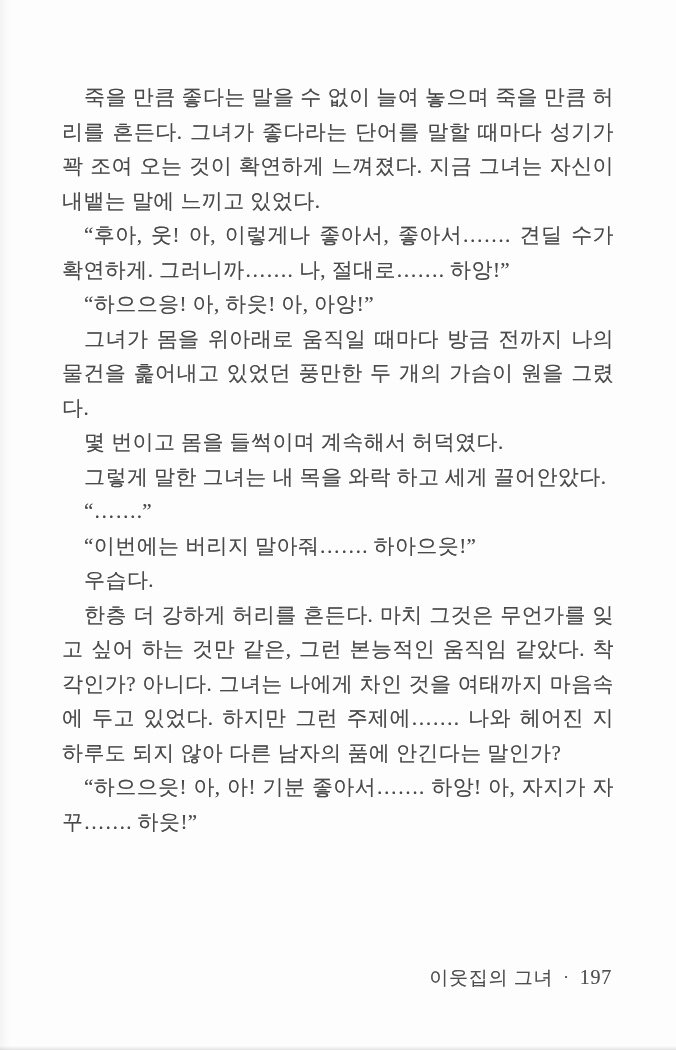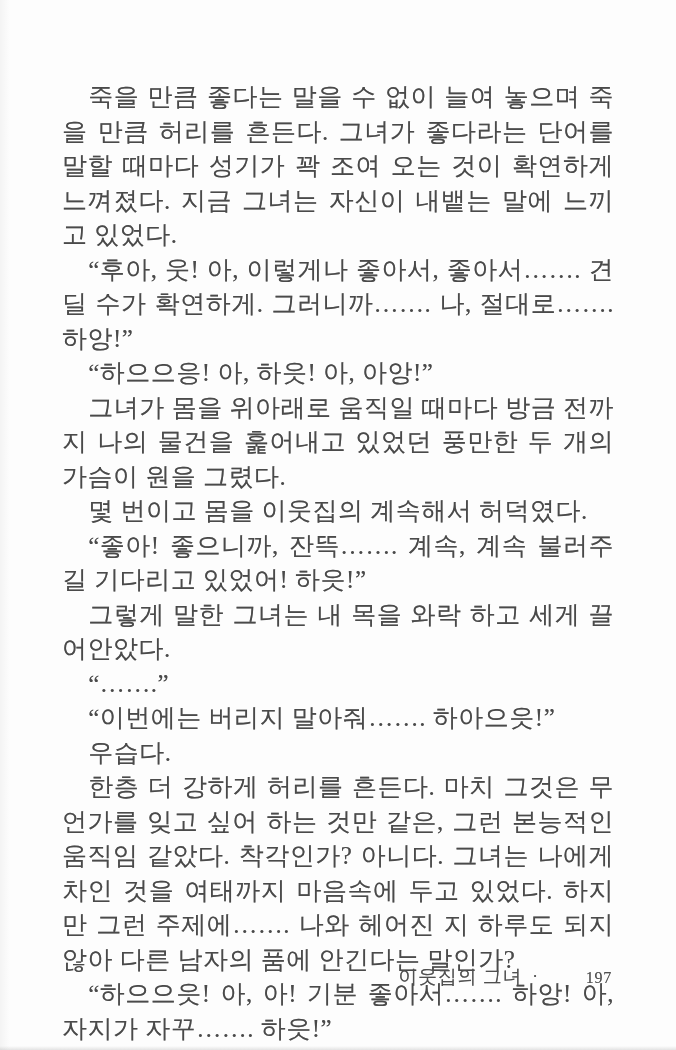--- a/index.html
+++ b/index.html
@@ -35,21 +35,21 @@
     pointer-events: none;
   }
   .text-block {
     position: absolute;
     top: 80px;
     left: 62px;
     width: 552px;
   }
   .para {
     margin: 0;
-    font-size: 25px;
+    font-size: 21px;
     line-height: 34.5px;
     text-align: justify;
     text-indent: 1.05em;
     letter-spacing: 0.02em;
     word-break: normal;
     overflow-wrap: break-word;
     text-shadow: 0 0 0.5px rgba(90,90,90,0.55);
   }
   .page-footer {
     position: absolute;
@@ -62,37 +62,35 @@
     text-shadow: 0 0 0.5px rgba(90,90,90,0.5);
     white-space: nowrap;
   }
   .page-footer .sep {
     display: inline-block;
     margin: 0 10px;
     font-size: 17px;
     vertical-align: 1px;
   }
   .page-footer .pnum {
-    font-size: 16px;
-    margin-left: 37px;
+    font-size: 20px;
   }
 </style>
 </head>
 <body>
 
 <div class="page">
 
   <div class="text-block">
 
   <p class="para">죽을 만큼 좋다는 말을 수 없이 늘여 놓으며 죽을 만큼 허리를 흔든다. 그녀가 좋다라는 단어를 말할 때마다 성기가 꽉 조여 오는 것이 확연하게 느껴졌다. 지금 그녀는 자신이 내뱉는 말에 느끼고 있었다.</p>
       <p class="para">“후아, 웃! 아, 이렇게나 좋아서, 좋아서……. 견딜 수가 확연하게. 그러니까……. 나, 절대로……. 하앙!”</p>
       <p class="para">“하으으응! 아, 하읏! 아, 아앙!”</p>
       <p class="para">그녀가 몸을 위아래로 움직일 때마다 방금 전까지 나의 물건을 훑어내고 있었던 풍만한 두 개의 가슴이 원을 그렸다.</p>
-      <p class="para">몇 번이고 몸을 이웃집의 계속해서 허덕였다.</p>
-      <p class="para">“좋아! 좋으니까, 잔뜩……. 계속, 계속 불러주길 기다리고 있었어! 하읏!”</p>
+      <p class="para">몇 번이고 몸을 들썩이며 계속해서 허덕였다.</p>
       <p class="para">그렇게 말한 그녀는 내 목을 와락 하고 세게 끌어안았다.</p>
       <p class="para">“…….”</p>
       <p class="para">“이번에는 버리지 말아줘……. 하아으읏!”</p>
       <p class="para">우습다.</p>
       <p class="para">한층 더 강하게 허리를 흔든다. 마치 그것은 무언가를 잊고 싶어 하는 것만 같은, 그런 본능적인 움직임 같았다. 착각인가? 아니다. 그녀는 나에게 차인 것을 여태까지 마음속에 두고 있었다. 하지만 그런 주제에……. 나와 헤어진 지 하루도 되지 않아 다른 남자의 품에 안긴다는 말인가?</p>
       <p class="para">“하으으읏! 아, 아! 기분 좋아서……. 하앙! 아, 자지가 자꾸……. 하읏!”</p>
     </div>
 
   <div class="page-footer">
     <span>이웃집의 그녀</span><span class="sep">·</span><span class="pnum">197</span>

